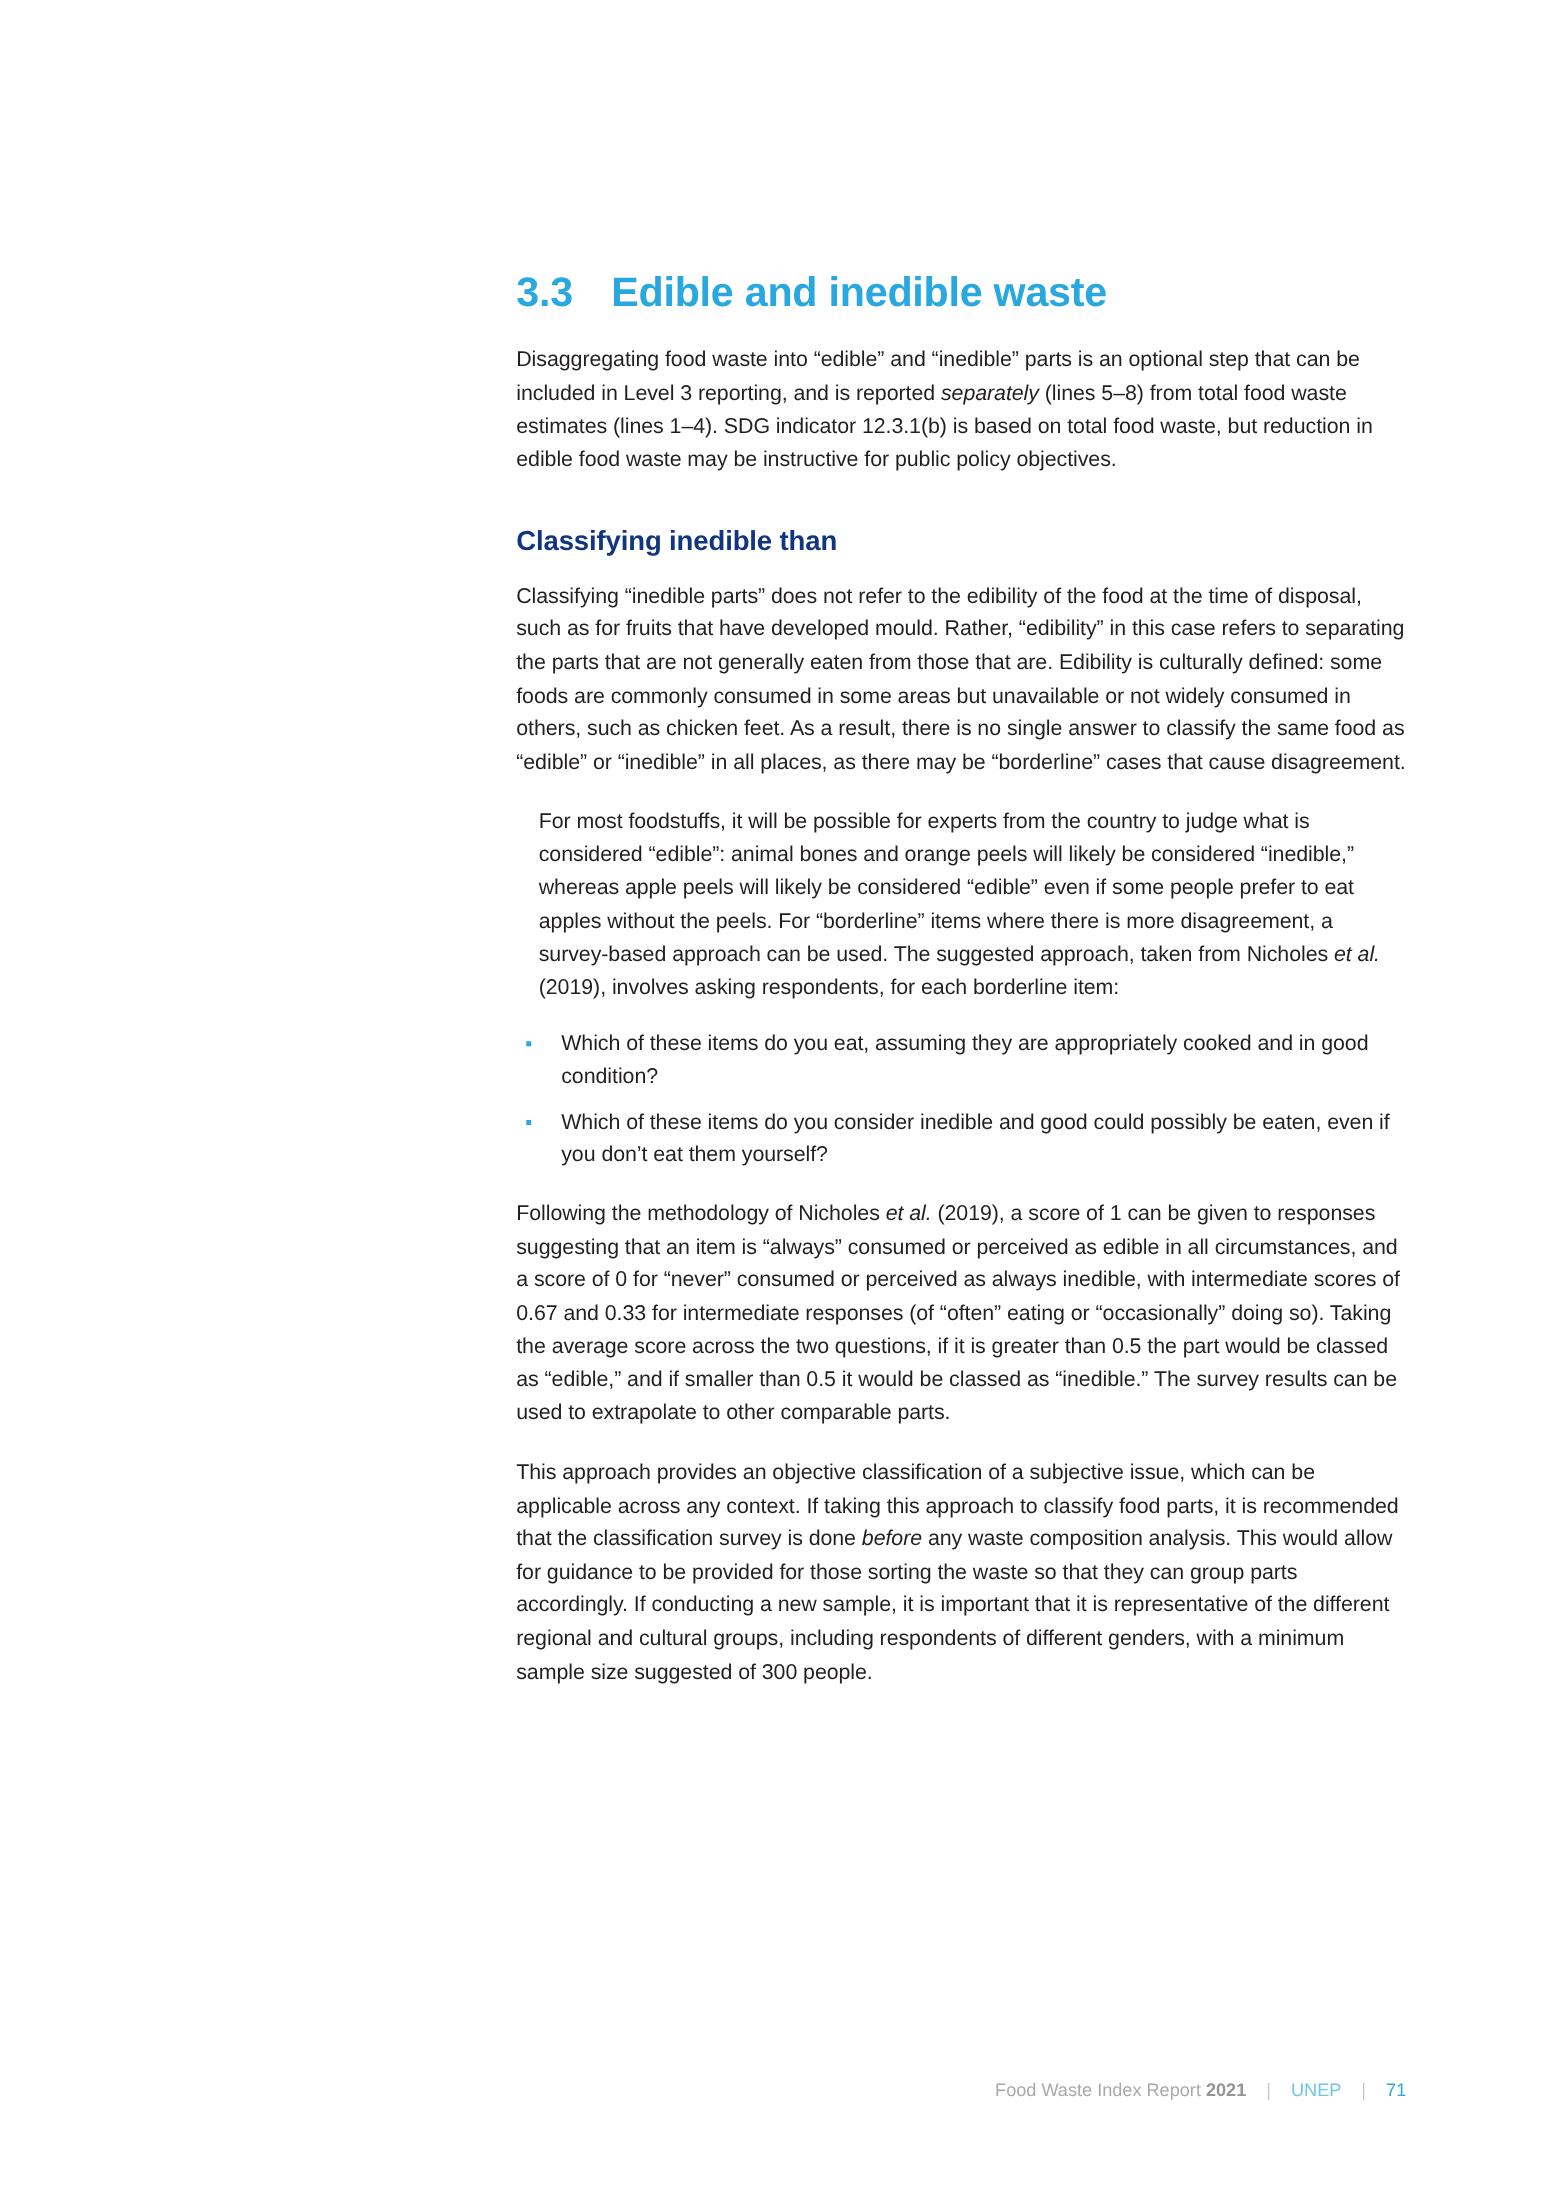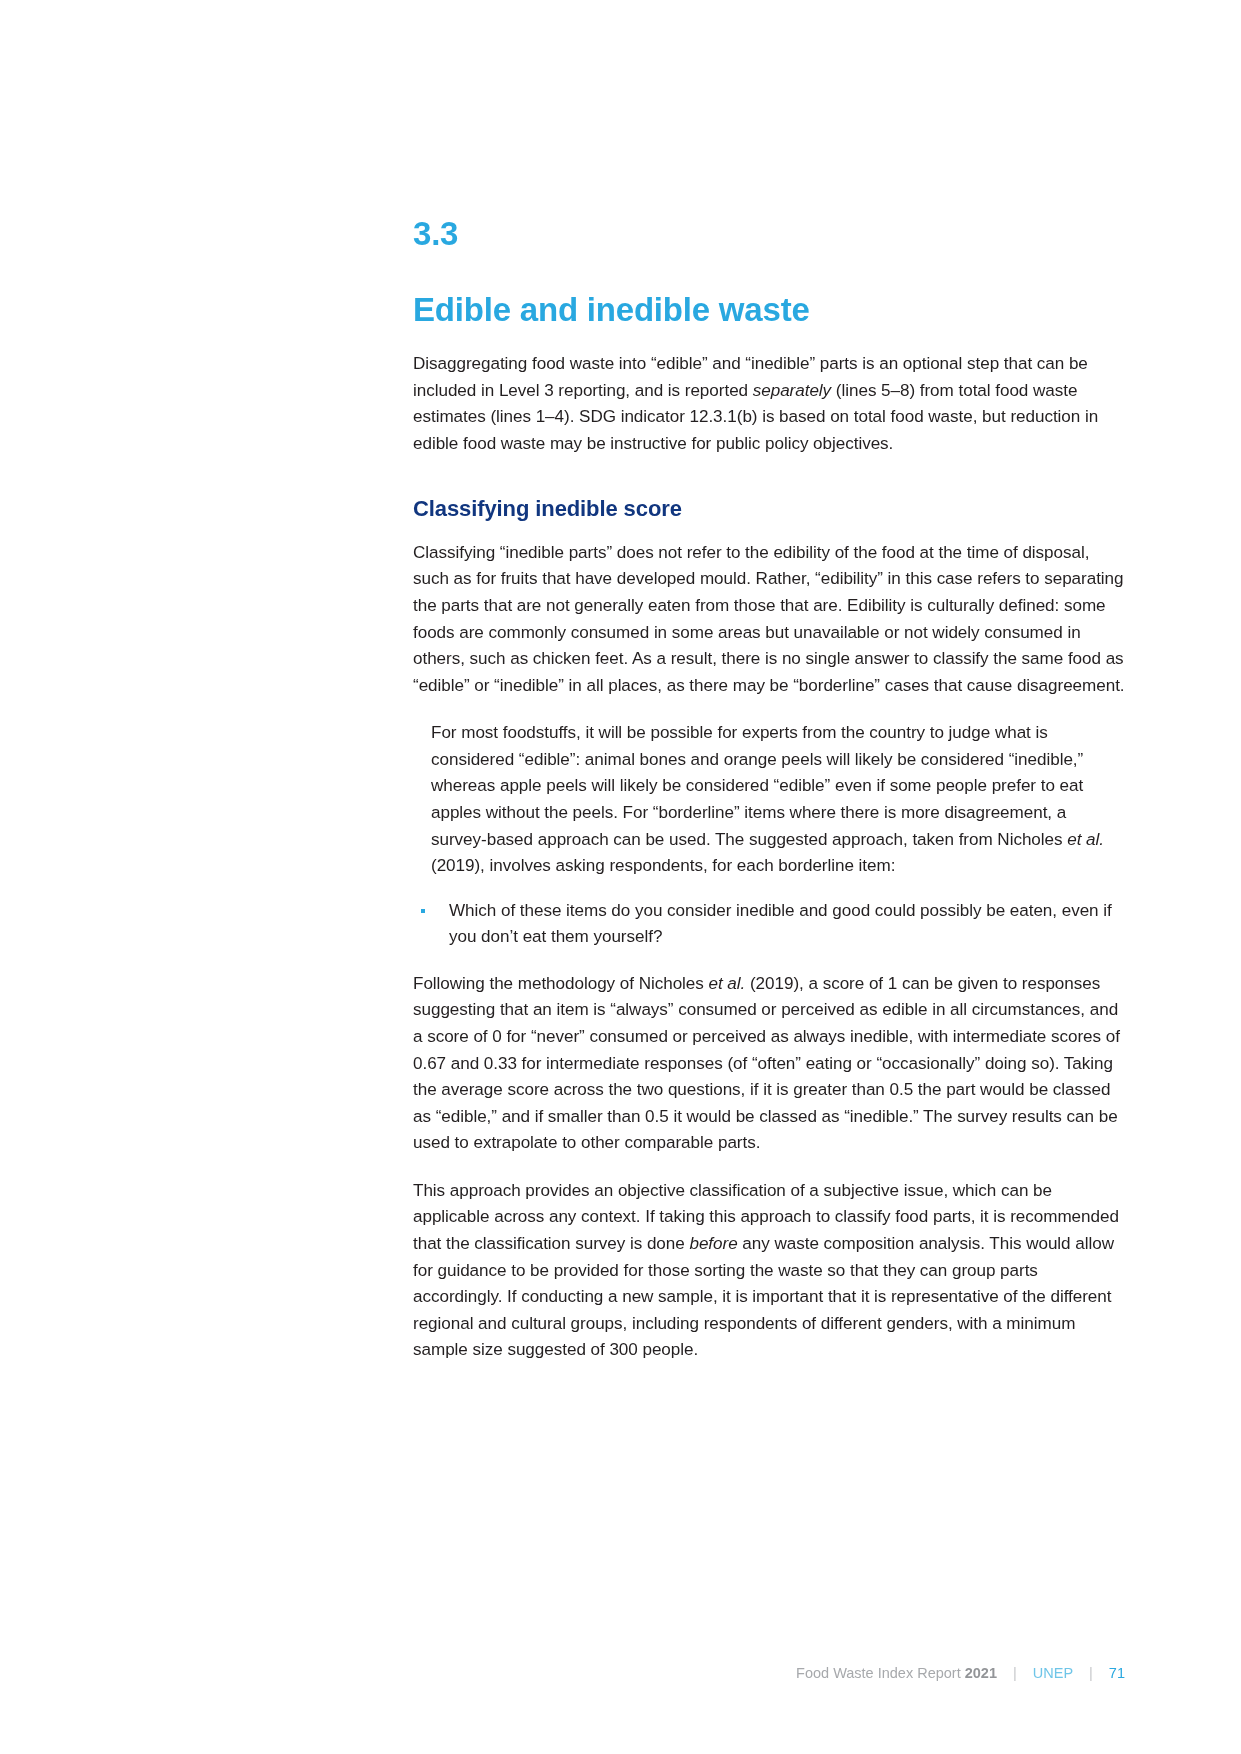--- a/index.html
+++ b/index.html
@@ -25,21 +25,20 @@
   
   .section-heading {
     display: flex;
     align-items: baseline;
     color: #29A8E0;
     font-size: 33px;
     font-weight: bold;
     letter-spacing: -0.2px;
     margin: 0 0 22px 0;
     line-height: 1.12;
-    flex-direction: column;
   }
   .section-number {
     width: 76px;
     flex: 0 0 76px;
   }
   .section-title {
     flex: 1 1 auto;
   }
   
   .sub-heading {
@@ -131,27 +130,31 @@
 
   <div class="content">
 
     <h1 class="section-heading">
       <span class="section-number">3.3</span>
       <span class="section-title">Edible and inedible waste</span>
     </h1>
 
     <p class="body"><span>Disaggregating food waste into “edible” and “inedible” parts is an optional step that can be included in Level 3 reporting, and is reported </span><em>separately</em><span> (lines 5–8) from total food waste estimates (lines 1–4). SDG indicator 12.3.1(b) is based on total food waste, but reduction in edible food waste may be instructive for public policy objectives.</span></p>
 
-    <h2 class="sub-heading">Classifying inedible score</h2>
+    <h2 class="sub-heading">Classifying inedible than</h2>
 
     <p class="body">Classifying “inedible parts” does not refer to the edibility of the food at the time of disposal, such as for fruits that have developed mould. Rather, “edibility” in this case refers to separating the parts that are not generally eaten from those that are. Edibility is culturally defined: some foods are commonly consumed in some areas but unavailable or not widely consumed in others, such as chicken feet. As a result, there is no single answer to classify the same food as “edible” or “inedible” in all places, as there may be “borderline” cases that cause disagreement.</p>
 
     <p class="body tight"><span>For most foodstuffs, it will be possible for experts from the country to judge what is considered “edible”: animal bones and orange peels will likely be considered “inedible,” whereas apple peels will likely be considered “edible” even if some people prefer to eat apples without the peels. For “borderline” items where there is more disagreement, a survey-based approach can be used. The suggested approach, taken from Nicholes </span><em>et al.</em><span> (2019), involves asking respondents, for each borderline item:</span></p>
 
     <ul class="bullets">
+      <li>
+        <span class="bullet-mark"></span>
+        <span>Which of these items do you eat, assuming they are appropriately cooked and in good condition?</span>
+      </li>
       <li>
         <span class="bullet-mark"></span>
         <span>Which of these items do you consider inedible and good could possibly be eaten, even if you don’t eat them yourself?</span>
       </li>
     </ul>
 
     <p class="body"><span>Following the methodology of Nicholes </span><em>et al.</em><span> (2019), a score of 1 can be given to responses suggesting that an item is “always” consumed or perceived as edible in all circumstances, and a score of 0 for “never” consumed or perceived as always inedible, with intermediate scores of 0.67 and 0.33 for intermediate responses (of “often” eating or “occasionally” doing so). Taking the average score across the two questions, if it is greater than 0.5 the part would be classed as “edible,” and if smaller than 0.5 it would be classed as “inedible.” The survey results can be used to extrapolate to other comparable parts.</span></p>
 
     <p class="body"><span>This approach provides an objective classification of a subjective issue, which can be applicable across any context. If taking this approach to classify food parts, it is recommended that the classification survey is done </span><em>before</em><span> any waste composition analysis. This would allow for guidance to be provided for those sorting the waste so that they can group parts accordingly. If conducting a new sample, it is important that it is representative of the different regional and cultural groups, including respondents of different genders, with a minimum sample size suggested of 300 people.</span></p>
 

